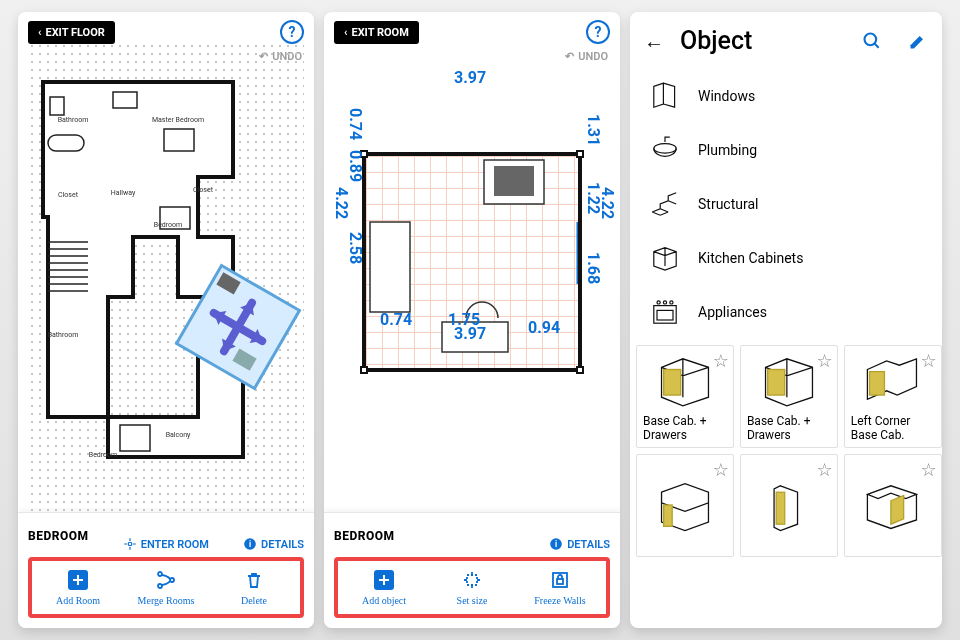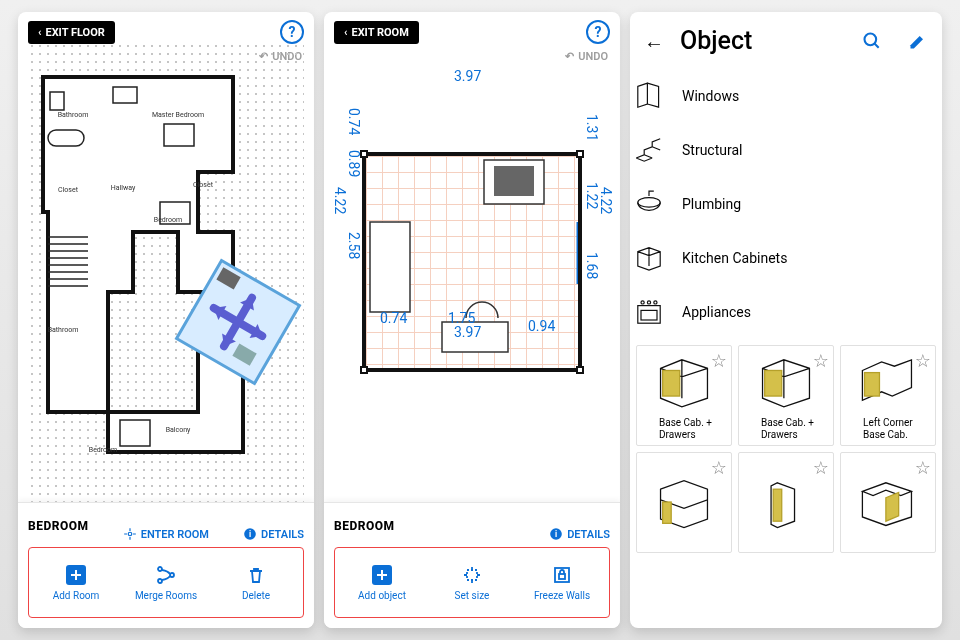--- a/index.html
+++ b/index.html
@@ -17,46 +17,46 @@
 .canvas { flex: 1; position: relative; }
 .undo { position: absolute; top: 38px; right: 12px; color: #9e9e9e; font-size: 11px; font-weight: 600; display: flex; gap: 4px; align-items: center; cursor: pointer; }
 
 
 .plan1 { position: absolute; inset: 30px 10px 0 10px; background-image: radial-gradient(#c5c5c5 0.8px, transparent 0.8px); background-size: 8px 8px; }
 .plan1 svg { width: 100%; height: 100%; }
 
 
 .canvas-room { margin: 60px auto 0; width: 220px; height: 220px; position: relative; border: 4px solid #111; background-image: linear-gradient(#f5d0c0 1px, transparent 1px), linear-gradient(90deg, #f5d0c0 1px, transparent 1px); background-size: 16px 16px; }
 .canvas-room .corner { position: absolute; width: 8px; height: 8px; background: #fff; border: 2px solid #111; }
-.dim { position: absolute; font-size: 14px; color: #0b6fd6; font-weight: 400; }
+.dim { position: absolute; font-size: 16px; color: #0b6fd6; font-weight: 700; }
 .dim.h { transform: none; }
 .dim.v { writing-mode: vertical-rl; }
 
 
 .bar { background: #fff; border-top: 1px solid #e6e6e6; padding: 8px 10px 10px; box-shadow: 0 -2px 6px rgba(0,0,0,0.05); }
 .bar-row { display: flex; align-items: center; justify-content: space-between; margin-bottom: 6px; }
 .room-title { font-size: 12px; font-weight: 800; letter-spacing: 0.5px; }
 .link { color: #0b6fd6; font-size: 11px; font-weight: 600; display: flex; align-items: center; gap: 4px; cursor: pointer; margin-top: 16px; }
-.actions { display: flex; justify-content: space-around; border: 1px solid #ef4444; border-radius: 4px; padding: 16px 2px; }
+.actions { display: flex; justify-content: space-around; border: 4px solid #ef4444; border-radius: 4px; padding: 8px 2px; font-family: Liberation Serif, serif; }
 .act { display: flex; flex-direction: column; align-items: center; gap: 4px; color: #0b6fd6; font-size: 10px; cursor: pointer; flex: 1; }
 .act .ic { width: 22px; height: 22px; display: flex; align-items: center; justify-content: center; }
 
 
 .p3-hdr { display: flex; align-items: center; gap: 16px; padding: 14px 14px; }
 .p3-hdr .back { font-size: 20px; cursor: pointer; }
 .p3-hdr .title { font-size: 25px; font-weight: 500; flex: 1; }
-.cats { padding: 0 2px; }
+.cats { padding: 0 18px; }
 .cat { display: flex; align-items: center; gap: 16px; padding: 10px 0; cursor: pointer; }
 .cat .cic { width: 34px; height: 34px; display: flex; align-items: center; justify-content: center; }
 .cat .lbl { font-size: 14px; }
 .grid { display: grid; grid-template-columns: repeat(3,1fr); gap: 6px; padding: 6px; }
 .card { border: 1px solid #e0e0e0; border-radius: 2px; aspect-ratio: 1/1.05; display: flex; flex-direction: column; position: relative; cursor: pointer; background:#fff; }
 .card .fav { position: absolute; top: 4px; right: 4px; font-size: 18px; color: #888; cursor: pointer; }
 .card .thumb { flex: 1; display: flex; align-items: center; justify-content: center; }
-.card .cap { font-size: 10px; padding: 4px 6px; line-height: 1.2; margin-left: 16px; }
+.card .cap { font-size: 12px; padding: 4px 6px; line-height: 1.2; }
 
 
 svg { display: block; }
 </style>
 </head>
 <body>
 
 <div class="panel p1">
   <div class="hdr">
     <div class="exit-btn">
@@ -289,33 +289,33 @@
       <div class="cic">
           <svg width="32" height="32" viewBox="0 0 40 40" fill="none" stroke="#111" stroke-width="1.5">
             <path d="M6 8 l12 -4 v26 l-12 4 z M18 4 l14 4 v26 l-14 -4"></path>
           </svg>
         </div>
       <span class="lbl">Windows</span>
     </div>
     <div class="cat">
       <div class="cic">
           <svg width="32" height="32" viewBox="0 0 40 40" fill="none" stroke="#111" stroke-width="1.5">
-            <path d="M4 30 l10 -4 v-6 l10 -4 v-6 l10 -4 M4 30 l10 4 10 -4 M14 26 l10 4 M24 16 l10 4"></path>
-          </svg>
-        </div>
-      <span class="lbl">Structural</span>
-    </div>
-    <div class="cat">
-      <div class="cic">
-          <svg width="32" height="32" viewBox="0 0 40 40" fill="none" stroke="#111" stroke-width="1.5">
             <ellipse cx="20" cy="18" rx="14" ry="6"></ellipse>
             <path d="M6 18 a14 10 0 0 0 28 0 M20 10 v-6 h6"></path>
           </svg>
         </div>
       <span class="lbl">Plumbing</span>
+    </div>
+    <div class="cat">
+      <div class="cic">
+          <svg width="32" height="32" viewBox="0 0 40 40" fill="none" stroke="#111" stroke-width="1.5">
+            <path d="M4 30 l10 -4 v-6 l10 -4 v-6 l10 -4 M4 30 l10 4 10 -4 M14 26 l10 4 M24 16 l10 4"></path>
+          </svg>
+        </div>
+      <span class="lbl">Structural</span>
     </div>
     <div class="cat">
       <div class="cic">
           <svg width="32" height="32" viewBox="0 0 40 40" fill="none" stroke="#111" stroke-width="1.5">
             <path d="M6 12 l14 -5 14 5 v18 l-14 5 -14 -5 z M20 7 v23 M6 12 l14 5 14 -5"></path>
           </svg>
         </div>
       <span class="lbl">Kitchen Cabinets</span>
     </div>
     <div class="cat">

